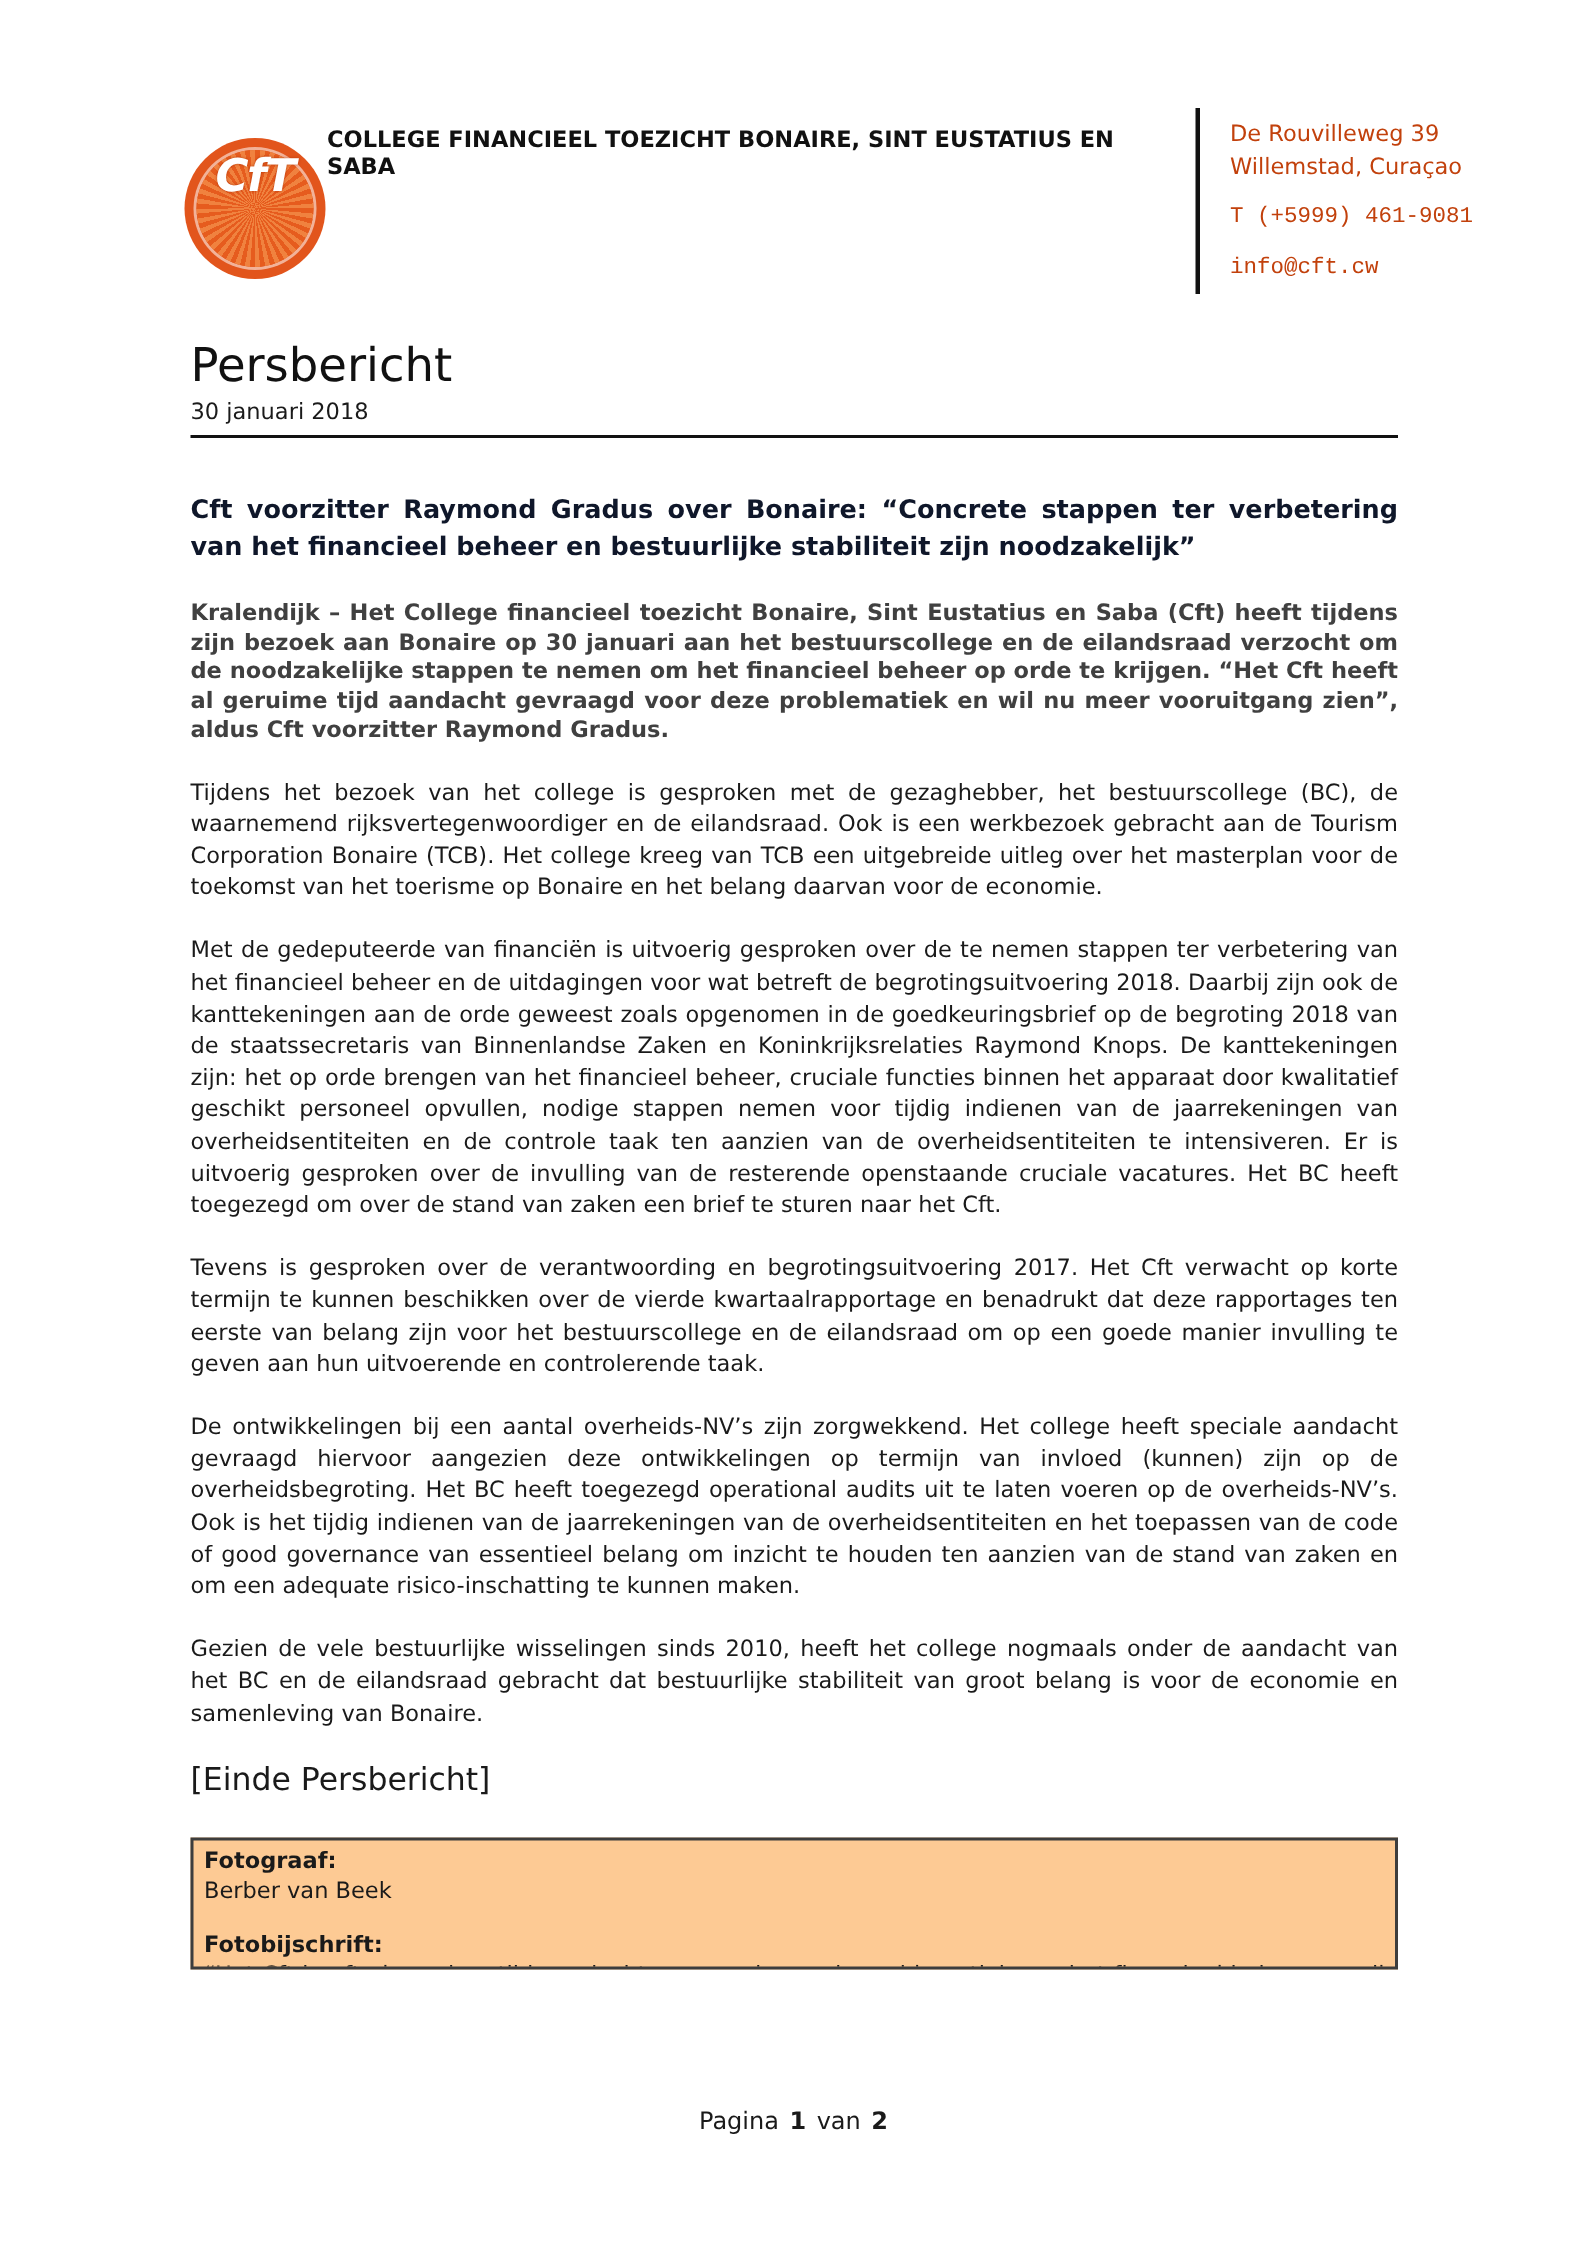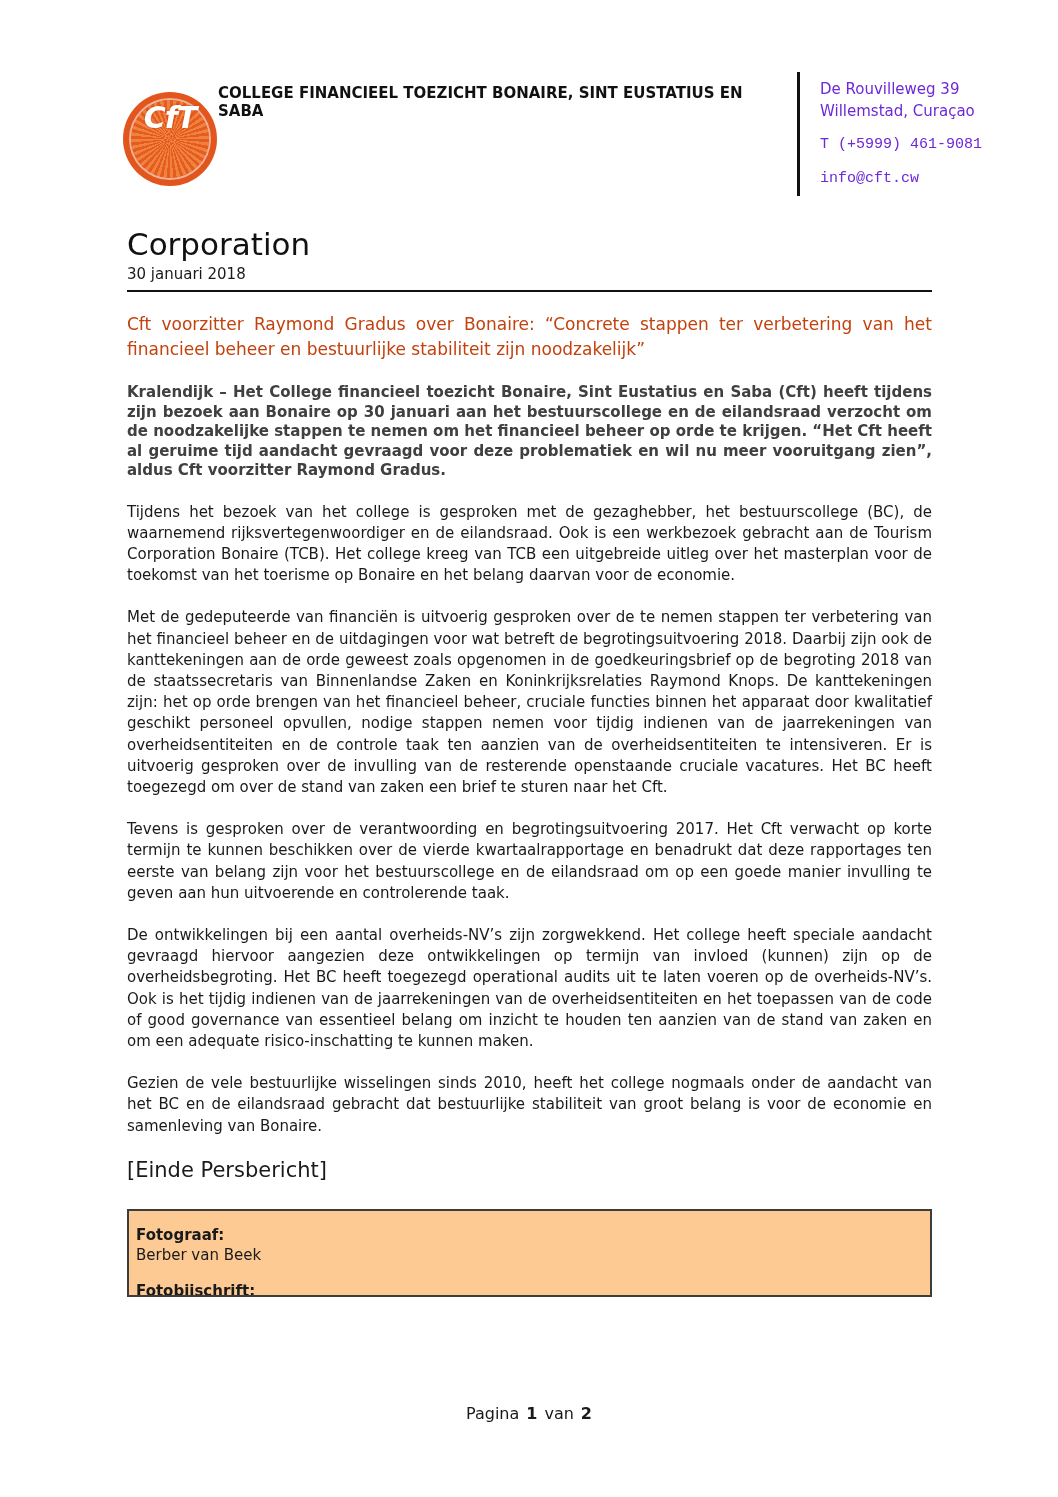--- a/index.html
+++ b/index.html
@@ -50,21 +50,21 @@
     position: absolute;
     left: 797px; top: 72px;
     width: 3px; height: 124px;
     background: #111111;
   }
   .address-block {
     position: absolute;
     left: 820px; top: 78px;
     font-size: 15px;
     line-height: 22px;
-    color: #6d28d9;
+    color: #c2410c;
   }
   .address-block .gap { margin-top: 12px; font-family: Liberation Mono, monospace; }
 
   
   .content {
     position: absolute;
     left: 127px; top: 226px;
     width: 805px;
   }
   .doc-title {
@@ -76,26 +76,26 @@
   .doc-date {
     font-size: 15px;
     margin-top: 3px;
   }
   .title-rule {
     border: none;
     border-top: 2px solid #111111;
     margin-top: 7px;
   }
   .headline {
-    margin-top: 20px;
+    margin-top: 36px;
     font-size: 17px;
-    font-weight: normal;
+    font-weight: bold;
     line-height: 25px;
     text-align: justify;
-    color: #c2410c;
+    color: #0f172a;
   }
   .lead {
     margin-top: 21px;
     font-size: 15px;
     font-weight: bold;
     line-height: 19.5px;
     text-align: justify;
     color: #404040;
   }
   .body-par {
@@ -107,21 +107,21 @@
   .closing {
     margin-top: 21px;
     font-size: 21px;
   }
 
   
   .photo-box {
     margin-top: 27px;
     border: 2px solid #3d3d3d;
     background: #FDCA94;
-    padding: 14px 7px 0 7px;
+    padding: 3px 7px 0 7px;
     height: 88px;
     overflow: hidden;
     font-size: 15px;
     line-height: 20px;
   }
   .photo-box .label { font-weight: bold; }
   .photo-box .spacer { height: 16px; }
   .photo-box .caption-text {
     text-align: justify;
     text-align-last: justify;
@@ -154,21 +154,21 @@
   <div class="head-divider"></div>
 
   <div class="address-block">
     <div>De Rouvilleweg 39</div>
     <div>Willemstad, Curaçao</div>
     <div class="gap">T (+5999) 461-9081</div>
     <div class="gap">info@cft.cw</div>
   </div>
 
   <div class="content">
-    <div class="doc-title">Corporation</div>
+    <div class="doc-title">Persbericht</div>
     <div class="doc-date">30 januari 2018</div>
     <hr class="title-rule">
 
     <p class="headline">Cft voorzitter Raymond Gradus over Bonaire: “Concrete stappen ter verbetering van het financieel beheer en bestuurlijke stabiliteit zijn noodzakelijk”</p>
 
     <p class="lead">Kralendijk – Het College financieel toezicht Bonaire, Sint Eustatius en Saba (Cft) heeft tijdens zijn bezoek aan Bonaire op 30 januari aan het bestuurscollege en de eilandsraad verzocht om de noodzakelijke stappen te nemen om het financieel beheer op orde te krijgen. “Het Cft heeft al geruime tijd aandacht gevraagd voor deze problematiek en wil nu meer vooruitgang zien”, aldus Cft voorzitter Raymond Gradus.</p>
 
     <p class="body-par">Tijdens het bezoek van het college is gesproken met de gezaghebber, het bestuurscollege (BC), de waarnemend rijksvertegenwoordiger en de eilandsraad. Ook is een werkbezoek gebracht aan de Tourism Corporation Bonaire (TCB). Het college kreeg van TCB een uitgebreide uitleg over het masterplan voor de toekomst van het toerisme op Bonaire en het belang daarvan voor de economie.</p>
     <p class="body-par">Met de gedeputeerde van financiën is uitvoerig gesproken over de te nemen stappen ter verbetering van het financieel beheer en de uitdagingen voor wat betreft de begrotingsuitvoering 2018. Daarbij zijn ook de kanttekeningen aan de orde geweest zoals opgenomen in de goedkeuringsbrief op de begroting 2018 van de staatssecretaris van Binnenlandse Zaken en Koninkrijksrelaties Raymond Knops. De kanttekeningen zijn: het op orde brengen van het financieel beheer, cruciale functies binnen het apparaat door kwalitatief geschikt personeel opvullen, nodige stappen nemen voor tijdig indienen van de jaarrekeningen van overheidsentiteiten en de controle taak ten aanzien van de overheidsentiteiten te intensiveren. Er is uitvoerig gesproken over de invulling van de resterende openstaande cruciale vacatures. Het BC heeft toegezegd om over de stand van zaken een brief te sturen naar het Cft.</p>
     <p class="body-par">Tevens is gesproken over de verantwoording en begrotingsuitvoering 2017. Het Cft verwacht op korte termijn te kunnen beschikken over de vierde kwartaalrapportage en benadrukt dat deze rapportages ten eerste van belang zijn voor het bestuurscollege en de eilandsraad om op een goede manier invulling te geven aan hun uitvoerende en controlerende taak.</p>

